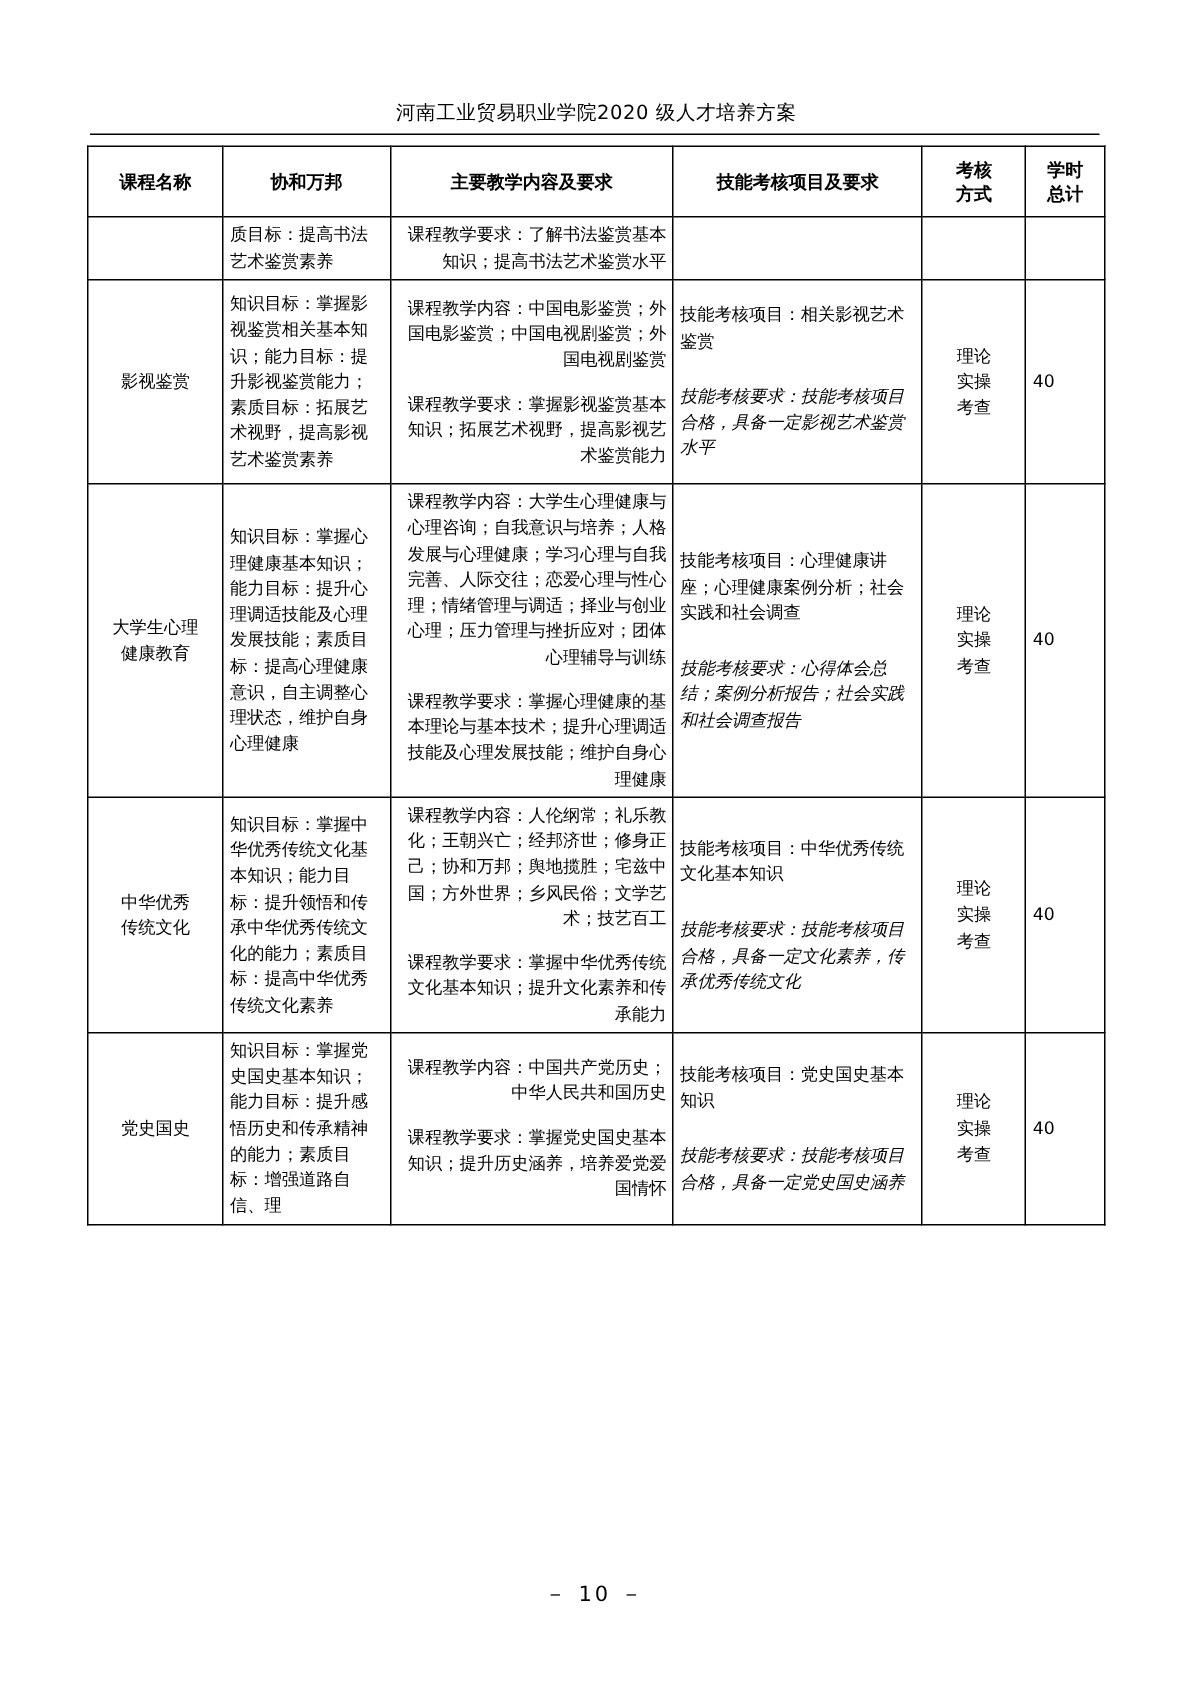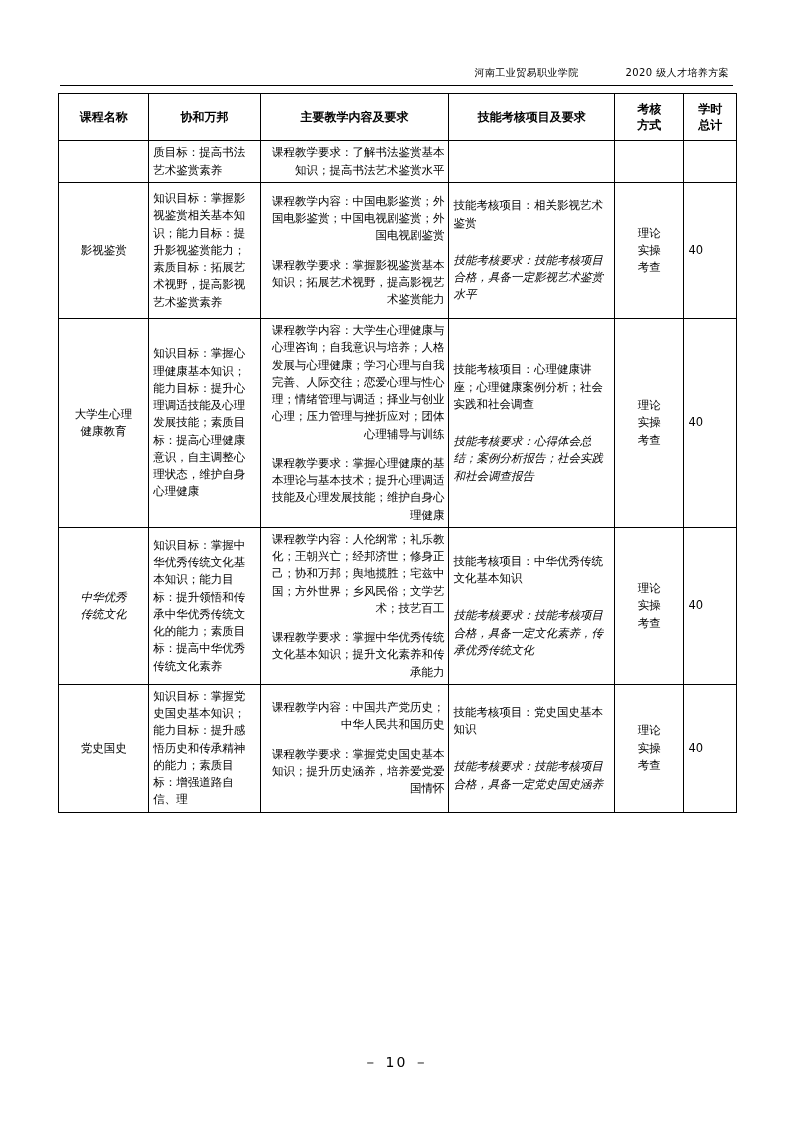--- a/index.html
+++ b/index.html
@@ -17,26 +17,25 @@
   .page {
     position: absolute;
     left: 0; top: 0;
     width: 793px;
     height: 1122px;
     box-sizing: border-box;
     padding: 66px 58px 40px 58px;
   }
   .header {
     display: flex;
-    justify-content: flex-end;
+    justify-content: center;
     align-items: flex-end;
-    font-size: 10px;
+    font-size: 13px;
     padding: 0 6px 5px 8px;
     letter-spacing: 0.4px;
-    gap: 47px;
   }
   .header .left { white-space: nowrap; }
   .header .right { white-space: nowrap; }
   .rule {
     border-bottom: 1px solid #000;
     margin: 0 2px 7px 2px;
   }
   table.main {
     border-collapse: collapse;
     table-layout: fixed;
@@ -167,21 +166,21 @@
           <p class="skillpara">技能考核要求：心得体会总结；案例分析报告；社会实践和社会调查报告</p>
         </td>
         <td class="c-mode">
           <div style="width:2.2em;margin:0 auto;">理论实操考查</div>
         </td>
         <td class="c-hours">40</td>
       </tr>
 
       <tr>
         <td class="c-name">
-          <div style="width:4.6em;margin:0 auto;font-style:italic;">中华优秀传统文化</div>
+          <div style="width:4.6em;margin:0 auto;">中华优秀传统文化</div>
         </td>
         <td class="c-goal">知识目标：掌握中华优秀传统文化基本知识；能力目标：提升领悟和传承中华优秀传统文化的能力；素质目标：提高中华优秀传统文化素养</td>
         <td class="c-content">
           <p class="para">课程教学内容：人伦纲常；礼乐教化；王朝兴亡；经邦济世；修身正己；协和万邦；舆地揽胜；宅兹中国；方外世界；乡风民俗；文学艺术；技艺百工</p>
           <p class="para">课程教学要求：掌握中华优秀传统文化基本知识；提升文化素养和传承能力</p>
         </td>
         <td class="c-skill">
           <p class="skillpara">技能考核项目：中华优秀传统文化基本知识</p>
           <p class="skillpara">技能考核要求：技能考核项目合格，具备一定文化素养，传承优秀传统文化</p>
         </td>

